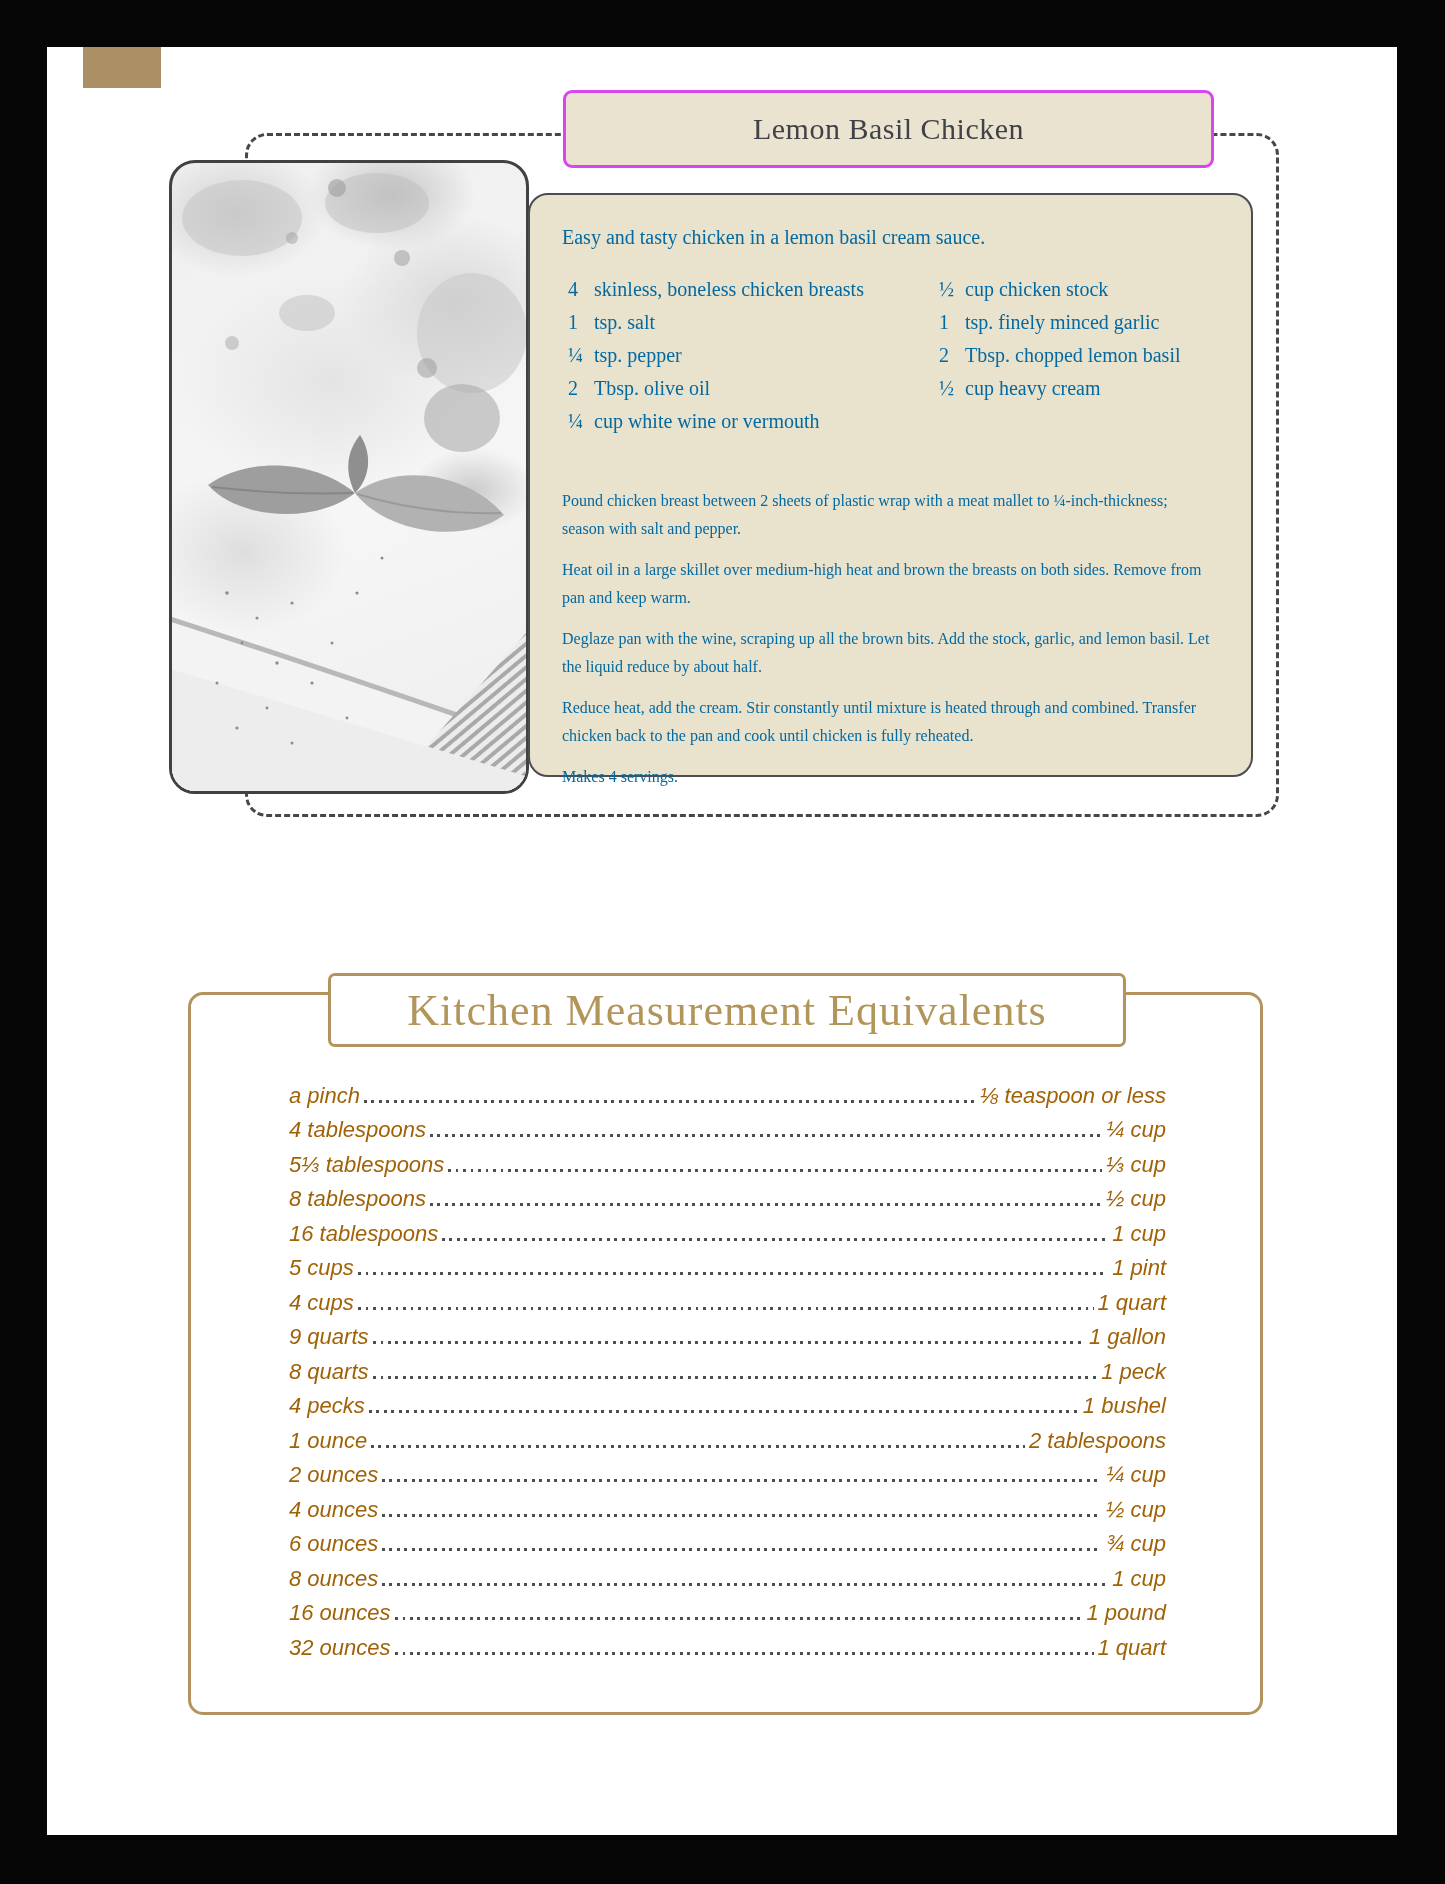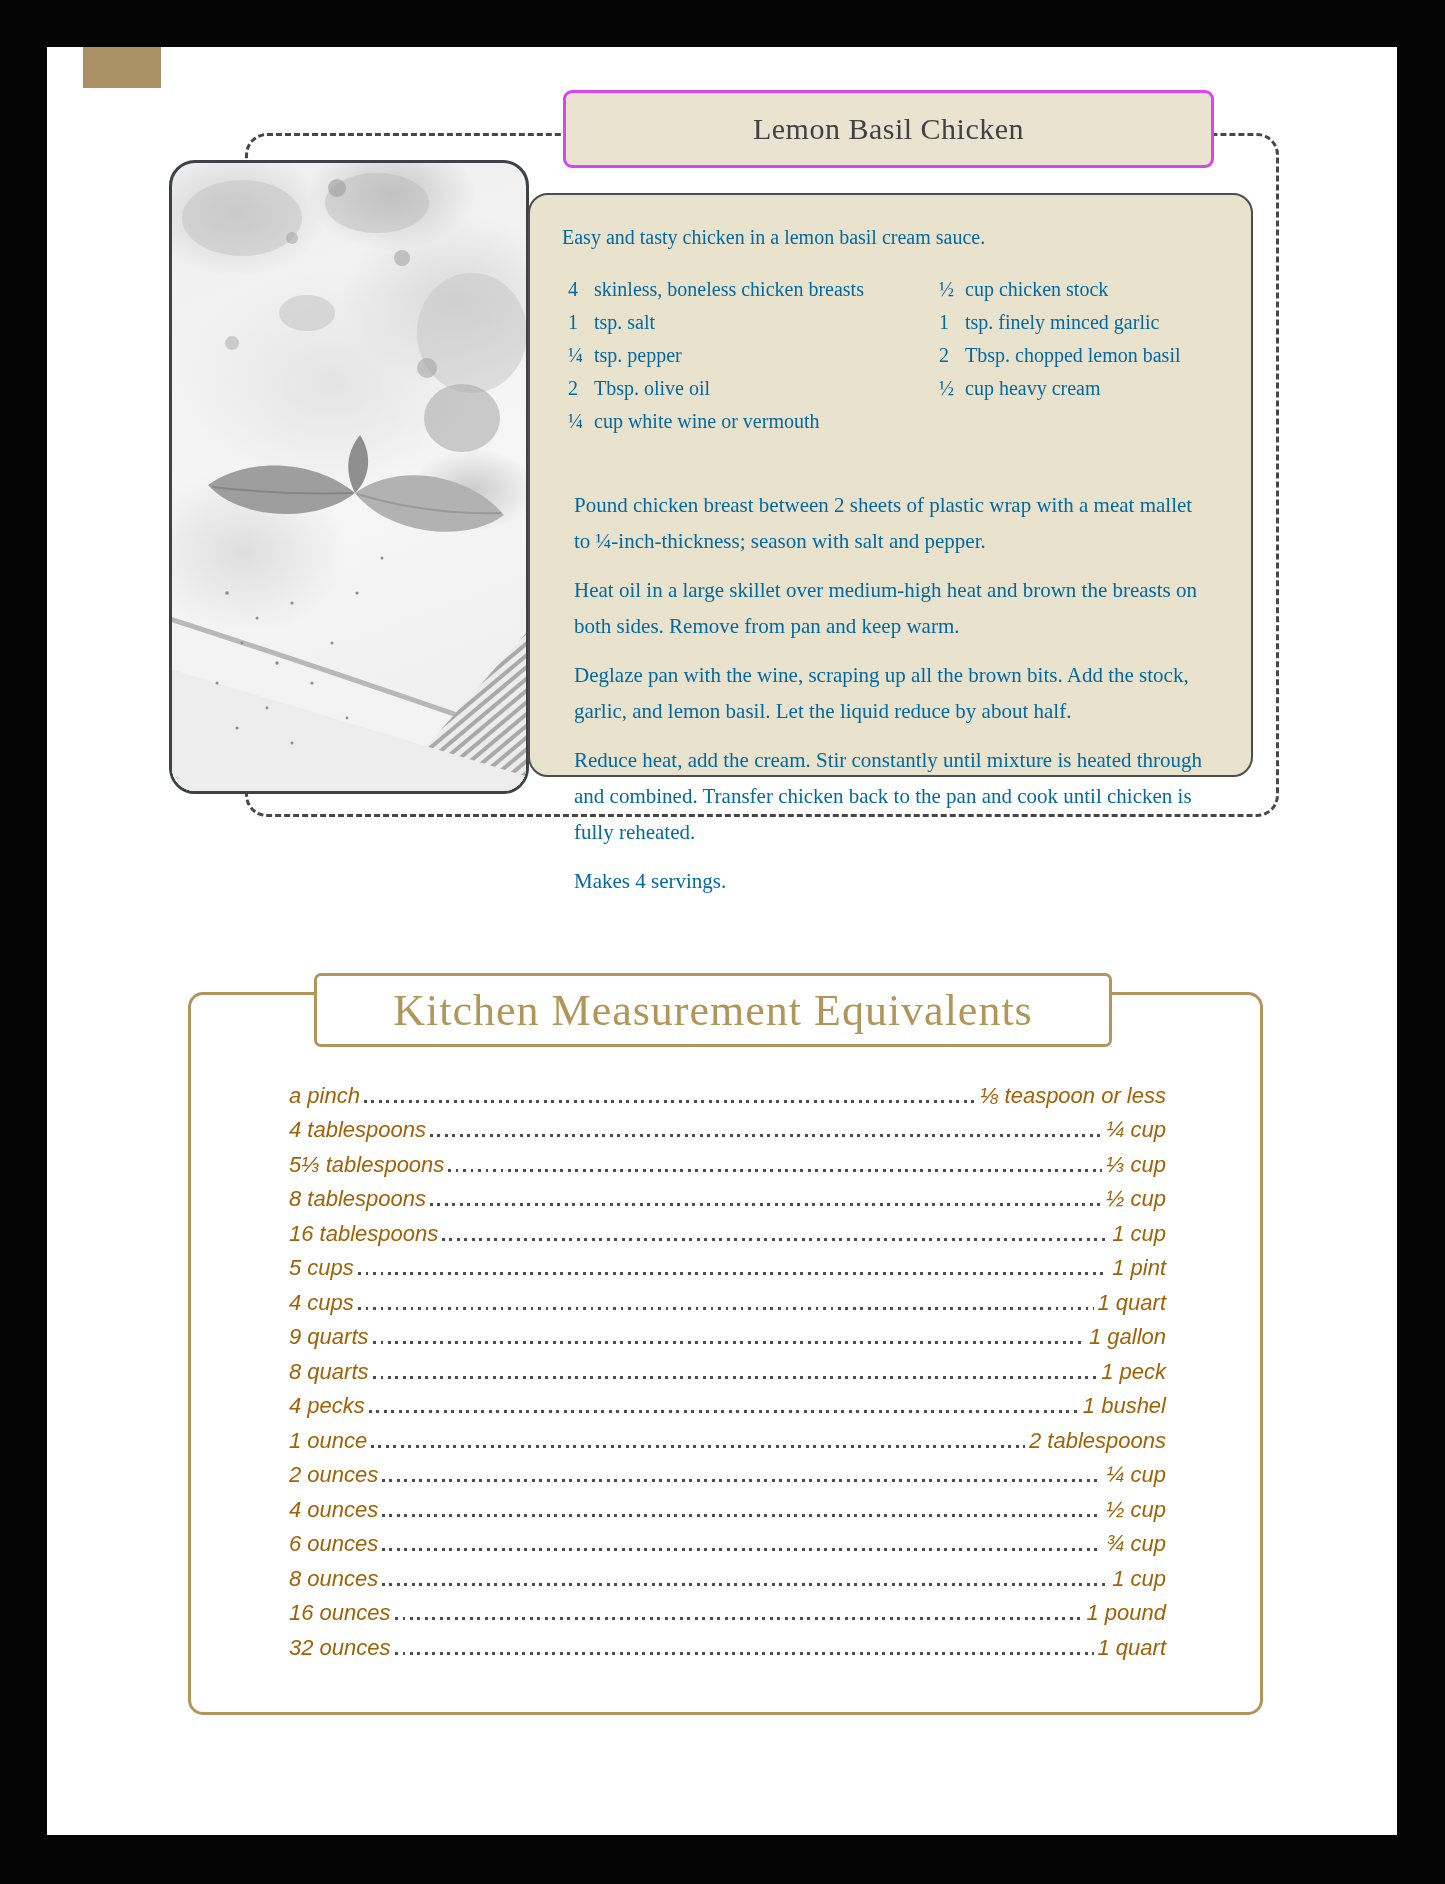--- a/index.html
+++ b/index.html
@@ -35,26 +35,26 @@
 
   
   .content-box{position:absolute;left:481px;top:146px;width:725px;height:584px;
                background:#e9e2cd;border:2.5px solid #4b4d50;border-radius:20px;
                box-sizing:border-box;padding:29px 38px 0 32px;color:#0369a1;}
   .desc{margin:0 0 28px 0;font-size:20px;line-height:26px;}
   .ing-grid{display:grid;grid-template-columns:371px 1fr;margin:0;}
   .ing-row{display:flex;padding-left:6px;font-size:20px;line-height:23px;margin-bottom:10px;}
   .amt{display:inline-block;width:26px;flex:0 0 26px;}
   .steps{margin-top:44px;}
-  .steps p{margin:0 0 13px 12px;font-size:21px;line-height:36px;}
+  .steps p{margin:0 0 13px 0;font-size:16px;line-height:28px;}
 
   
   .equiv-box{position:absolute;left:141px;top:945px;width:1075px;height:723px;
              border:3px solid #b3945e;border-radius:15px;box-sizing:border-box;background:#ffffff;}
-  .equiv-title-box{position:absolute;left:267px;top:926px;width:798px;height:74px;
+  .equiv-title-box{position:absolute;left:281px;top:926px;width:798px;height:74px;
                    background:#ffffff;border:3px solid #b3945e;border-radius:7px;
                    display:flex;align-items:center;justify-content:center;box-sizing:border-box;}
   .equiv-title-box span{font-size:44px;color:#b29559;letter-spacing:1px;}
   .equiv-list{position:absolute;left:242px;top:1025px;width:877px;
               font-family:"Liberation Sans","DejaVu Sans",sans-serif;color:#a16207;font-style:italic;}
   .eq-row{display:flex;align-items:flex-end;height:34.5px;font-size:22px;line-height:1;}
   .leader{flex:1;height:3px;margin:0 4px 4px 4px;
           background:repeating-linear-gradient(90deg,#4b4f52 0 2.8px,transparent 2.8px 7.5px);}
 </style>
 </head>

